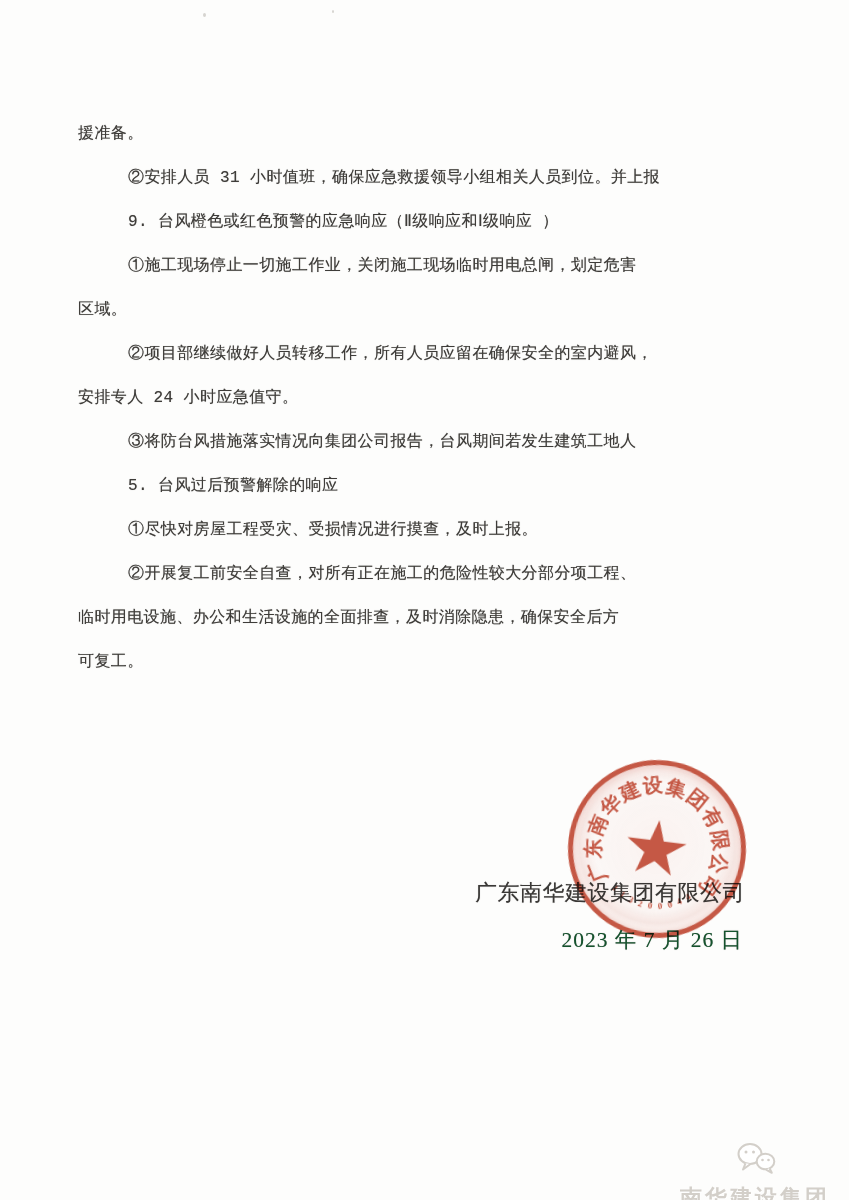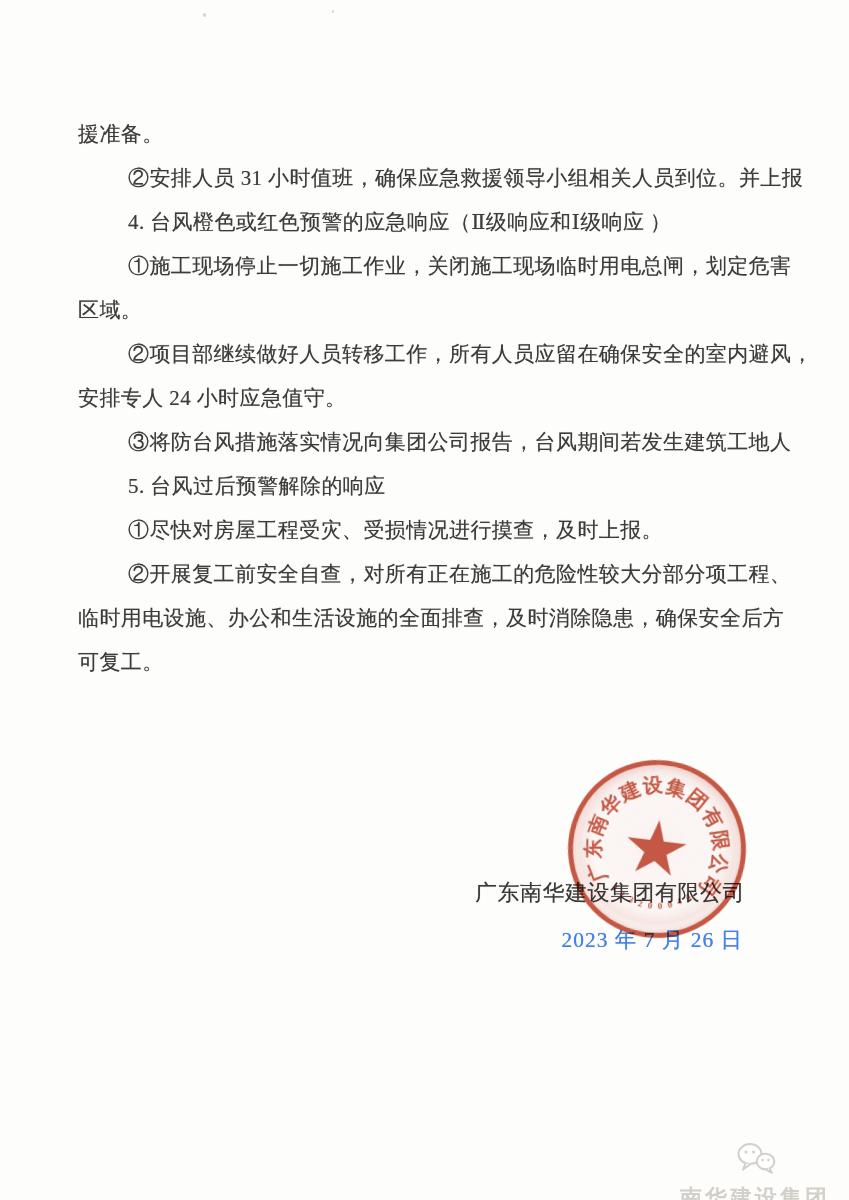--- a/index.html
+++ b/index.html
@@ -18,43 +18,44 @@
 
   
   .doc-body{
     position:absolute;
     left:78px;top:112px;right:60px;
     color:#3e3c39;
   }
   .line{
     height:44px;
     line-height:44px;
-    font-size:21px;
+    font-size:16px;
     white-space:nowrap;
     letter-spacing:0.4px;
     text-shadow:0 0 0.7px rgba(62,60,57,0.55);
+    font-family:Liberation Mono, monospace;
   }
   .line.indent{padding-left:50px;}
 
   
   .signature{
     position:absolute;
     top:878px;right:104px;
     font-size:22px;line-height:30px;
     color:#3a3836;
     letter-spacing:0.5px;
     white-space:nowrap;
     z-index:1;
     text-shadow:0 0 0.7px rgba(58,56,54,0.55);
   }
   .doc-date{
     position:absolute;
     top:925px;right:106px;
     font-size:21.5px;line-height:30px;
-    color:#3b82f6;
+    color:#14532d;
     letter-spacing:1px;
     white-space:nowrap;
     z-index:1;
     text-shadow:0 0 0.7px rgba(58,56,54,0.55);
   }
 
   
   .seal{
     position:absolute;
     left:568px;top:760px;
@@ -127,21 +128,21 @@
 <body>
 
 <div class="page">
 
   <div class="speck s1"></div>
   <div class="speck s2"></div>
 
   <div class="doc-body">
     <div class="line">援准备。</div>
     <div class="line indent">②安排人员 31 小时值班，确保应急救援领导小组相关人员到位。并上报</div>
-    <div class="line indent">4. 台风橙色或红色预警的应急响应（Ⅱ级响应和Ⅰ级响应 ）</div>
+    <div class="line indent">9. 台风橙色或红色预警的应急响应（Ⅱ级响应和Ⅰ级响应 ）</div>
     <div class="line indent">①施工现场停止一切施工作业，关闭施工现场临时用电总闸，划定危害</div>
     <div class="line">区域。</div>
     <div class="line indent">②项目部继续做好人员转移工作，所有人员应留在确保安全的室内避风，</div>
     <div class="line">安排专人 24 小时应急值守。</div>
     <div class="line indent">③将防台风措施落实情况向集团公司报告，台风期间若发生建筑工地人</div>
     <div class="line indent">5. 台风过后预警解除的响应</div>
     <div class="line indent">①尽快对房屋工程受灾、受损情况进行摸查，及时上报。</div>
     <div class="line indent">②开展复工前安全自查，对所有正在施工的危险性较大分部分项工程、</div>
     <div class="line">临时用电设施、办公和生活设施的全面排查，及时消除隐患，确保安全后方</div>
     <div class="line">可复工。</div>

